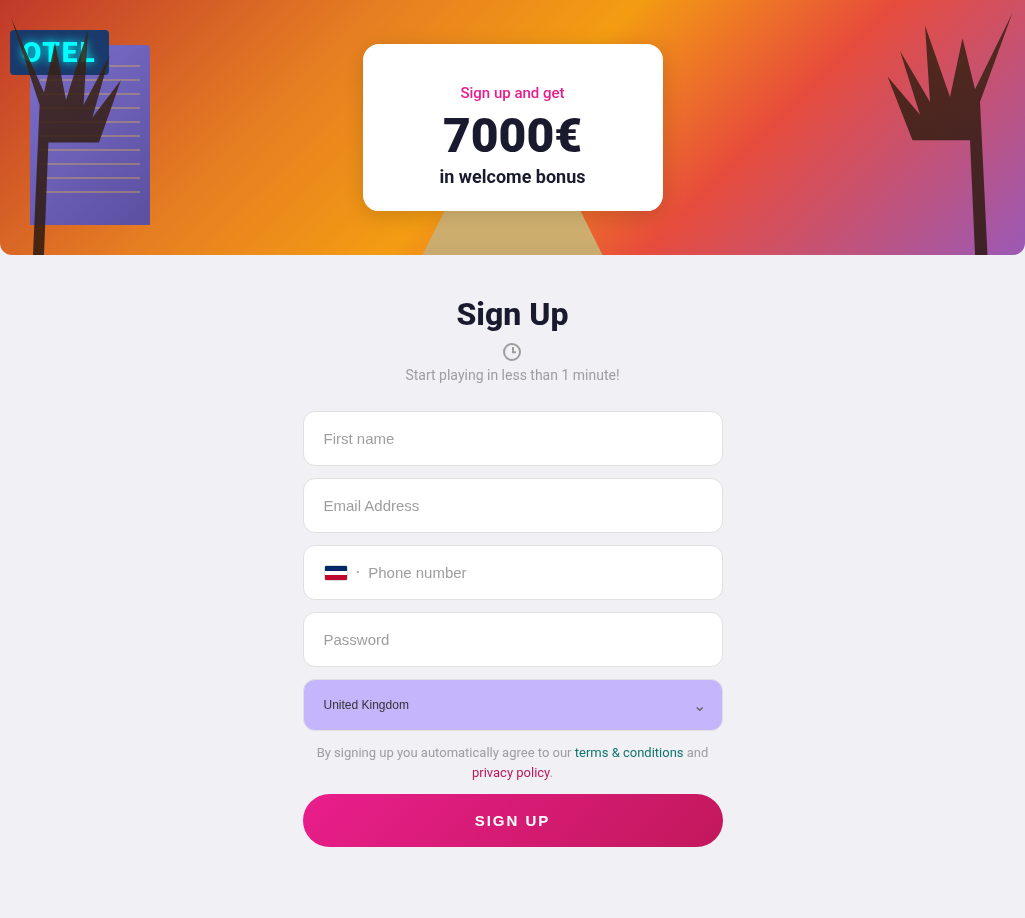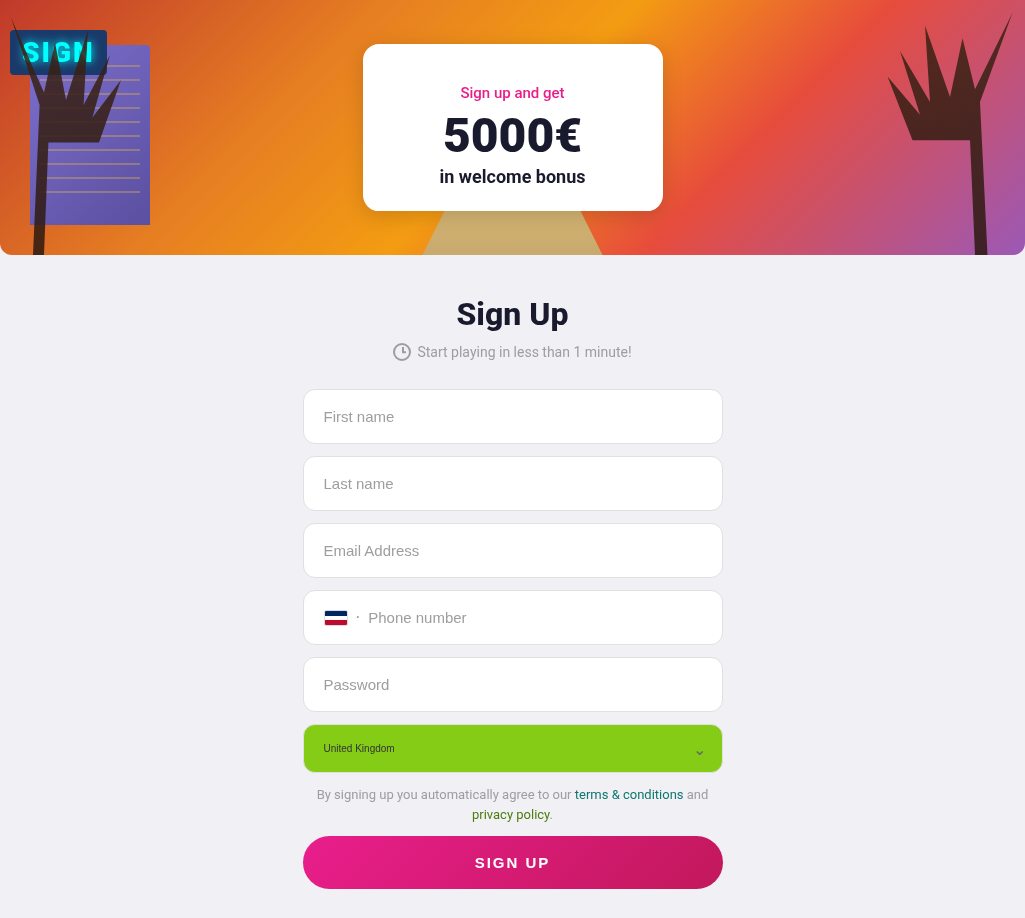--- a/index.html
+++ b/index.html
@@ -160,20 +160,21 @@
       margin-bottom: 10px;
     }
 
     .form-subtitle {
       display: flex;
       align-items: center;
       gap: 6px;
       color: #9e9e9e;
       font-size: 14px;
       margin-bottom: 28px;
+      flex-direction: column;
     }
 
     .clock-icon {
       width: 18px;
       height: 18px;
       border: 2px solid #9e9e9e;
       border-radius: 50%;
       display: inline-flex;
       align-items: center;
       justify-content: center;
@@ -269,23 +270,23 @@
     .country-select-wrapper {
       position: relative;
       width: 100%;
     }
 
     .country-select {
       width: 100%;
       padding: 18px 44px 18px 20px;
       border: 1.5px solid #e0e0e0;
       border-radius: 12px;
-      font-size: 10px;
+      font-size: 12px;
       color: #333;
-      background: #84cc16;
+      background: #c4b5fd;
       outline: none;
       appearance: none;
       cursor: pointer;
     }
 
     .chevron-icon {
       position: absolute;
       right: 16px;
       top: 50%;
       transform: translateY(-50%);
@@ -300,21 +301,21 @@
       text-align: center;
       line-height: 1.5;
     }
 
     .terms-link {
       color: #0f766e;
       text-decoration: none;
     }
 
     .privacy-link {
-      color: #4d7c0f;
+      color: #be185d;
       text-decoration: none;
     }
 
     .signup-btn {
       width: 100%;
       padding: 18px;
       background: linear-gradient(135deg, #e91e8c, #c2185b);
       color: white;
       border: none;
       border-radius: 50px;
@@ -326,43 +327,42 @@
       transition: opacity 0.2s;
     }
   </style>
 </head>
 <body>
 
 <div class="hero-banner">
   <div class="hero-bg"></div>
   <div class="road"></div>
   <div class="building-left"></div>
-  <div class="hotel-sign">SIGN</div>
+  <div class="hotel-sign">OTEL</div>
   <div class="palm-left"></div>
   <div class="palm-right"></div>
 
   <div class="welcome-card">
     <div class="signup-text">Sign up and get</div>
-    <div class="bonus-amount">5000€</div>
+    <div class="bonus-amount">7000€</div>
     <div class="bonus-label">in welcome bonus</div>
   </div>
 </div>
 
 <div class="form-section">
   <h1 class="form-title">Sign Up</h1>
 
   <div class="form-subtitle">
     <div class="clock-icon"></div>
     <span>Start playing in less than 1 minute!</span>
   </div>
 
   <form class="signup-form">
     <input type="text" class="form-input" placeholder="First name" style="">
 
-    <input type="text" class="form-input" placeholder="Last name" style="">
 
     <input type="email" class="form-input" placeholder="Email Address" style="">
 
     <div class="phone-wrapper">
       <div class="phone-flag"></div>
       <span class="phone-dot">·</span>
       <input type="tel" class="phone-input" placeholder="Phone number" style="">
     </div>
 
     <input type="password" class="form-input" placeholder="Password" style="">

